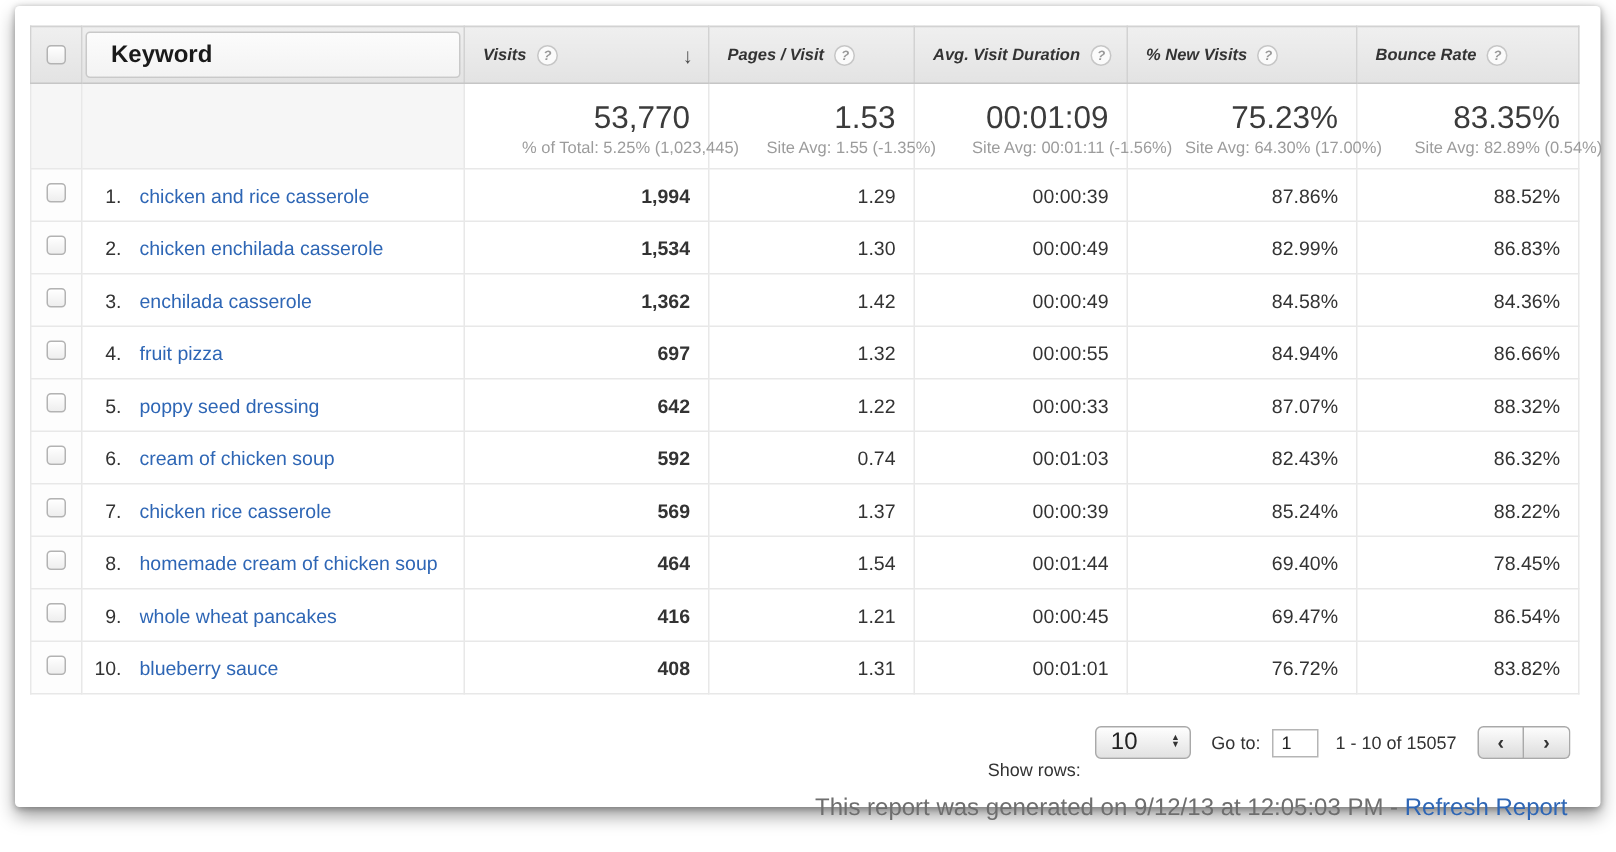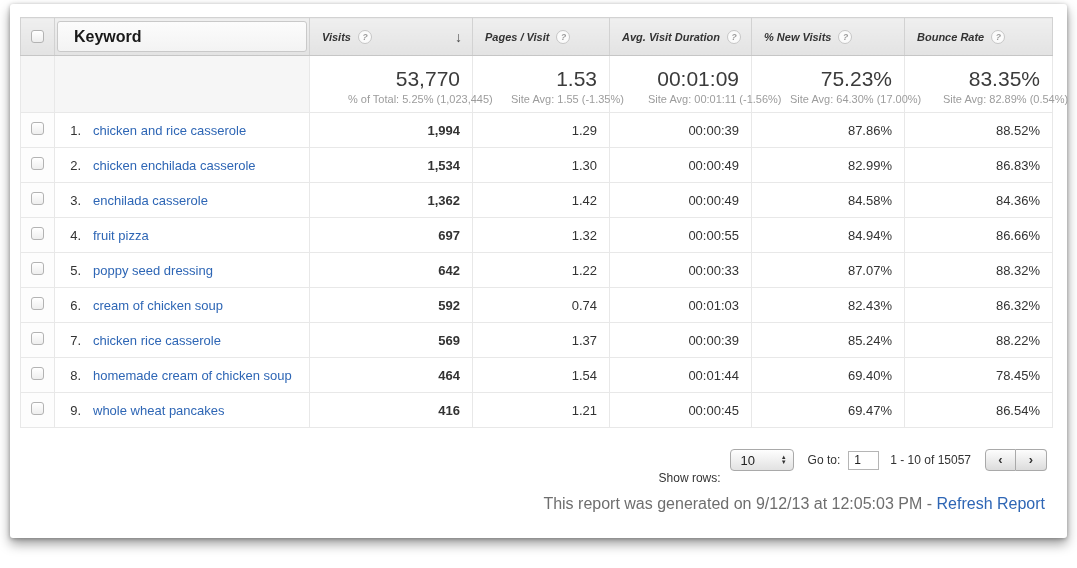--- a/index.html
+++ b/index.html
@@ -107,21 +107,21 @@
   }
   .pager-label { margin-right: 9px; margin-top: 36px; }
   .rows-select {
     width: 64px; height: 22px;
     border: 1px solid #a9a9a9; border-radius: 4px;
     background: linear-gradient(#fefefe, #e2e2e2);
     display: flex; align-items: center;
     padding: 0 6px 0 10px;
     cursor: pointer;
   }
-  .rows-select .sel-value { font-size: 13px; color: #222; }
+  .rows-select .sel-value { font-size: 16px; color: #222; }
   .spinner { margin-left: auto; display: flex; flex-direction: column; align-items: center; }
   .spinner span { font-size: 6px; line-height: 5px; color: #333; }
   .goto-label { margin: 0 8px 0 14px; }
   .goto-input {
     width: 31px; height: 19px;
     border: 1px solid #b5b5b5;
     font-size: 12px; color: #222;
     padding-left: 5px;
     font-family: inherit;
   }
@@ -362,20 +362,34 @@
             <div class="kw-flex">
               <span class="rank">9.</span>
               <a class="kwlink">whole wheat pancakes</a>
             </div>
           </td>
         <td class="num bold">416</td>
         <td class="num">1.21</td>
         <td class="num">00:00:45</td>
         <td class="num">69.47%</td>
         <td class="num">86.54%</td>
+      </tr>
+      <tr class="data-row">
+        <td class="cb"><span class="checkbox"></span></td>
+        <td class="kw">
+            <div class="kw-flex">
+              <span class="rank">10.</span>
+              <a class="kwlink">blueberry sauce</a>
+            </div>
+          </td>
+        <td class="num bold">408</td>
+        <td class="num">1.31</td>
+        <td class="num">00:01:01</td>
+        <td class="num">76.72%</td>
+        <td class="num">83.82%</td>
       </tr>
     </tbody>
   </table>
 
   <div class="pager-bar">
     <span class="pager-label">Show rows:</span>
     <div class="rows-select">
       <span class="sel-value">10</span>
       <span class="spinner">
         <span>▲</span>

